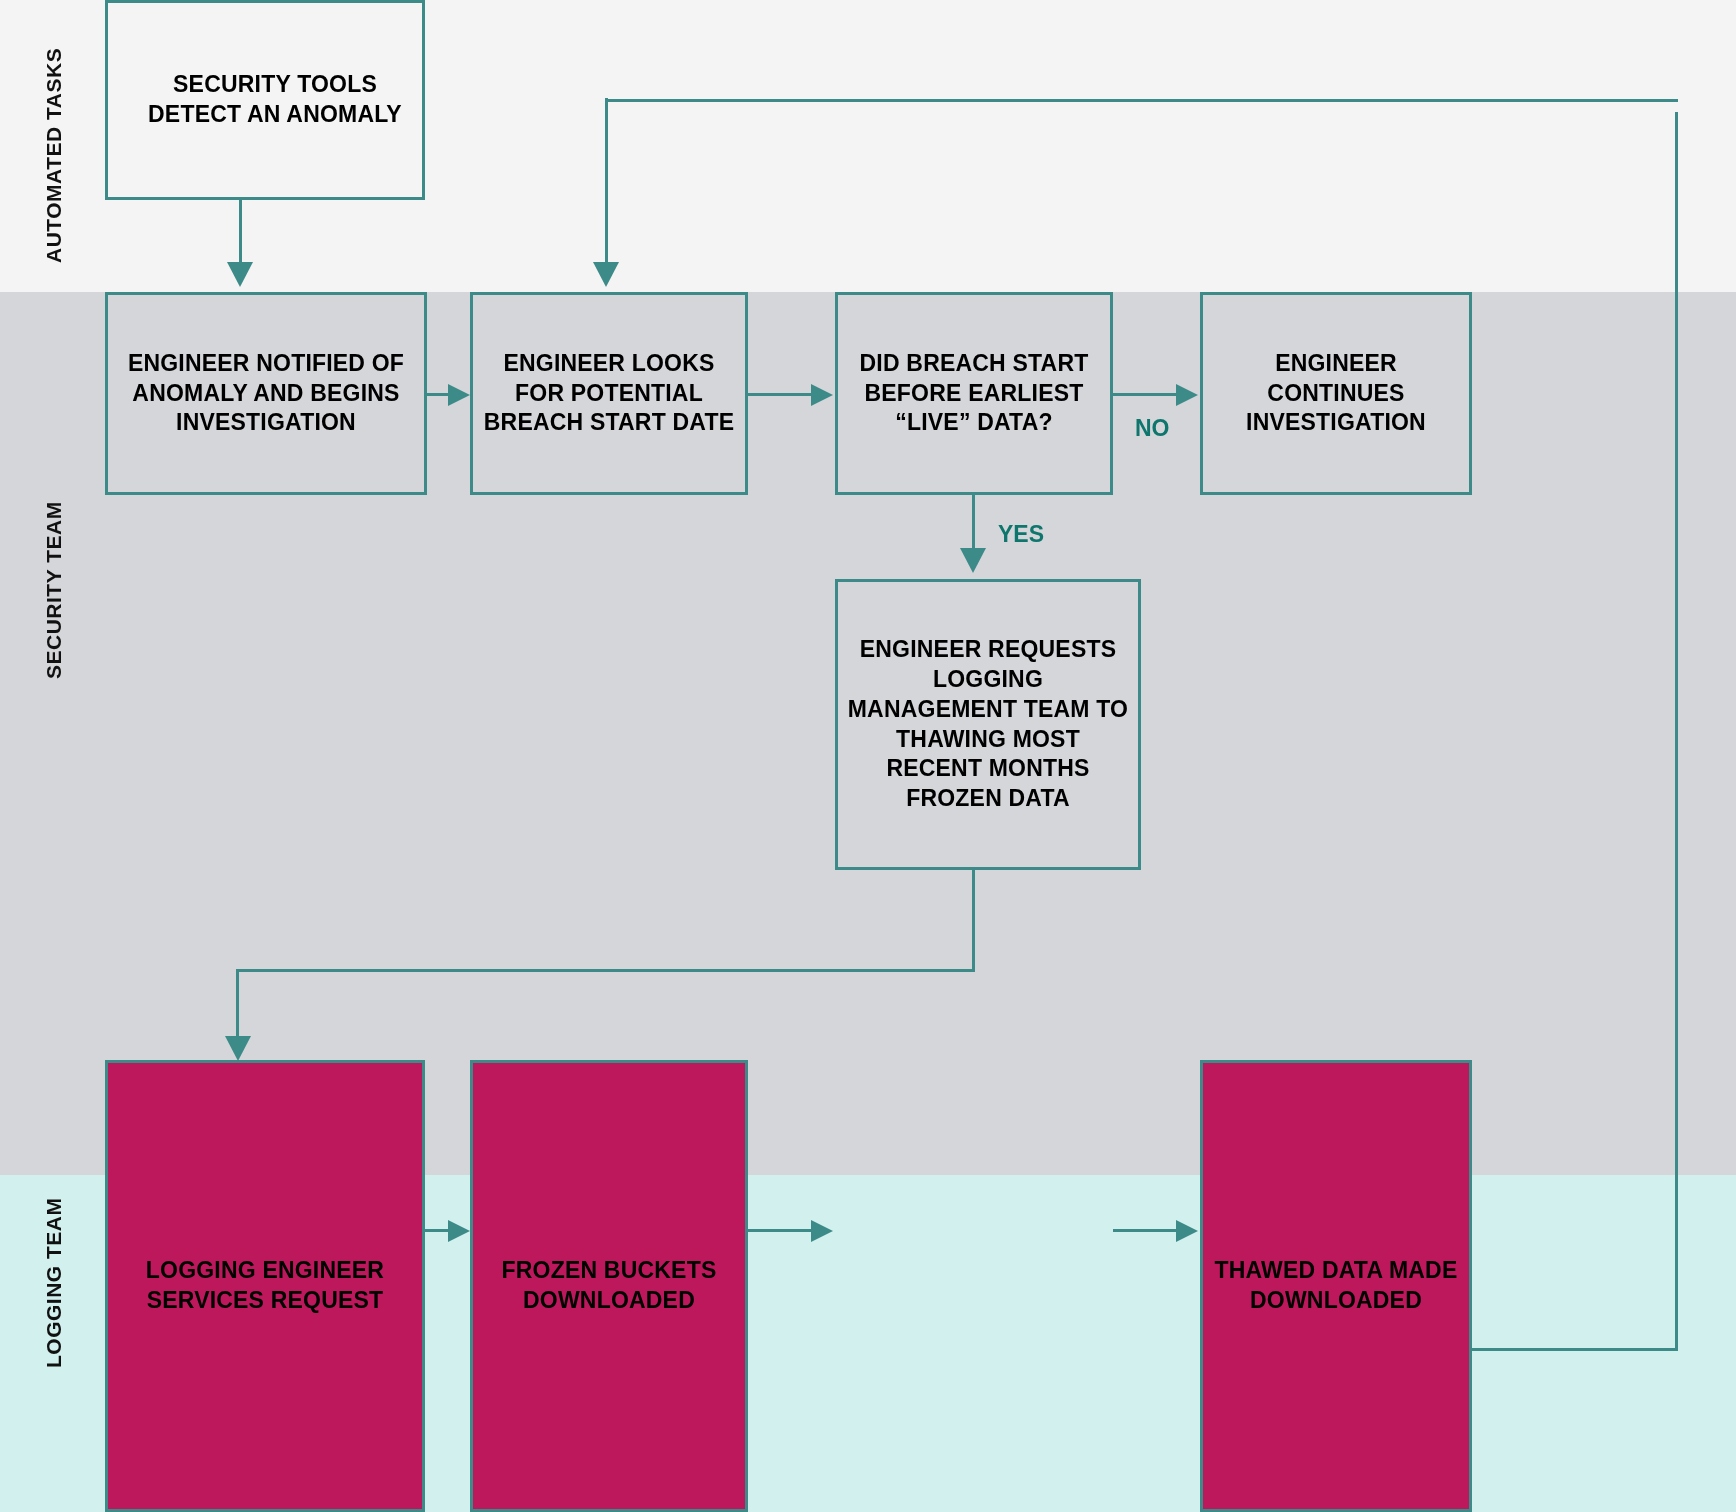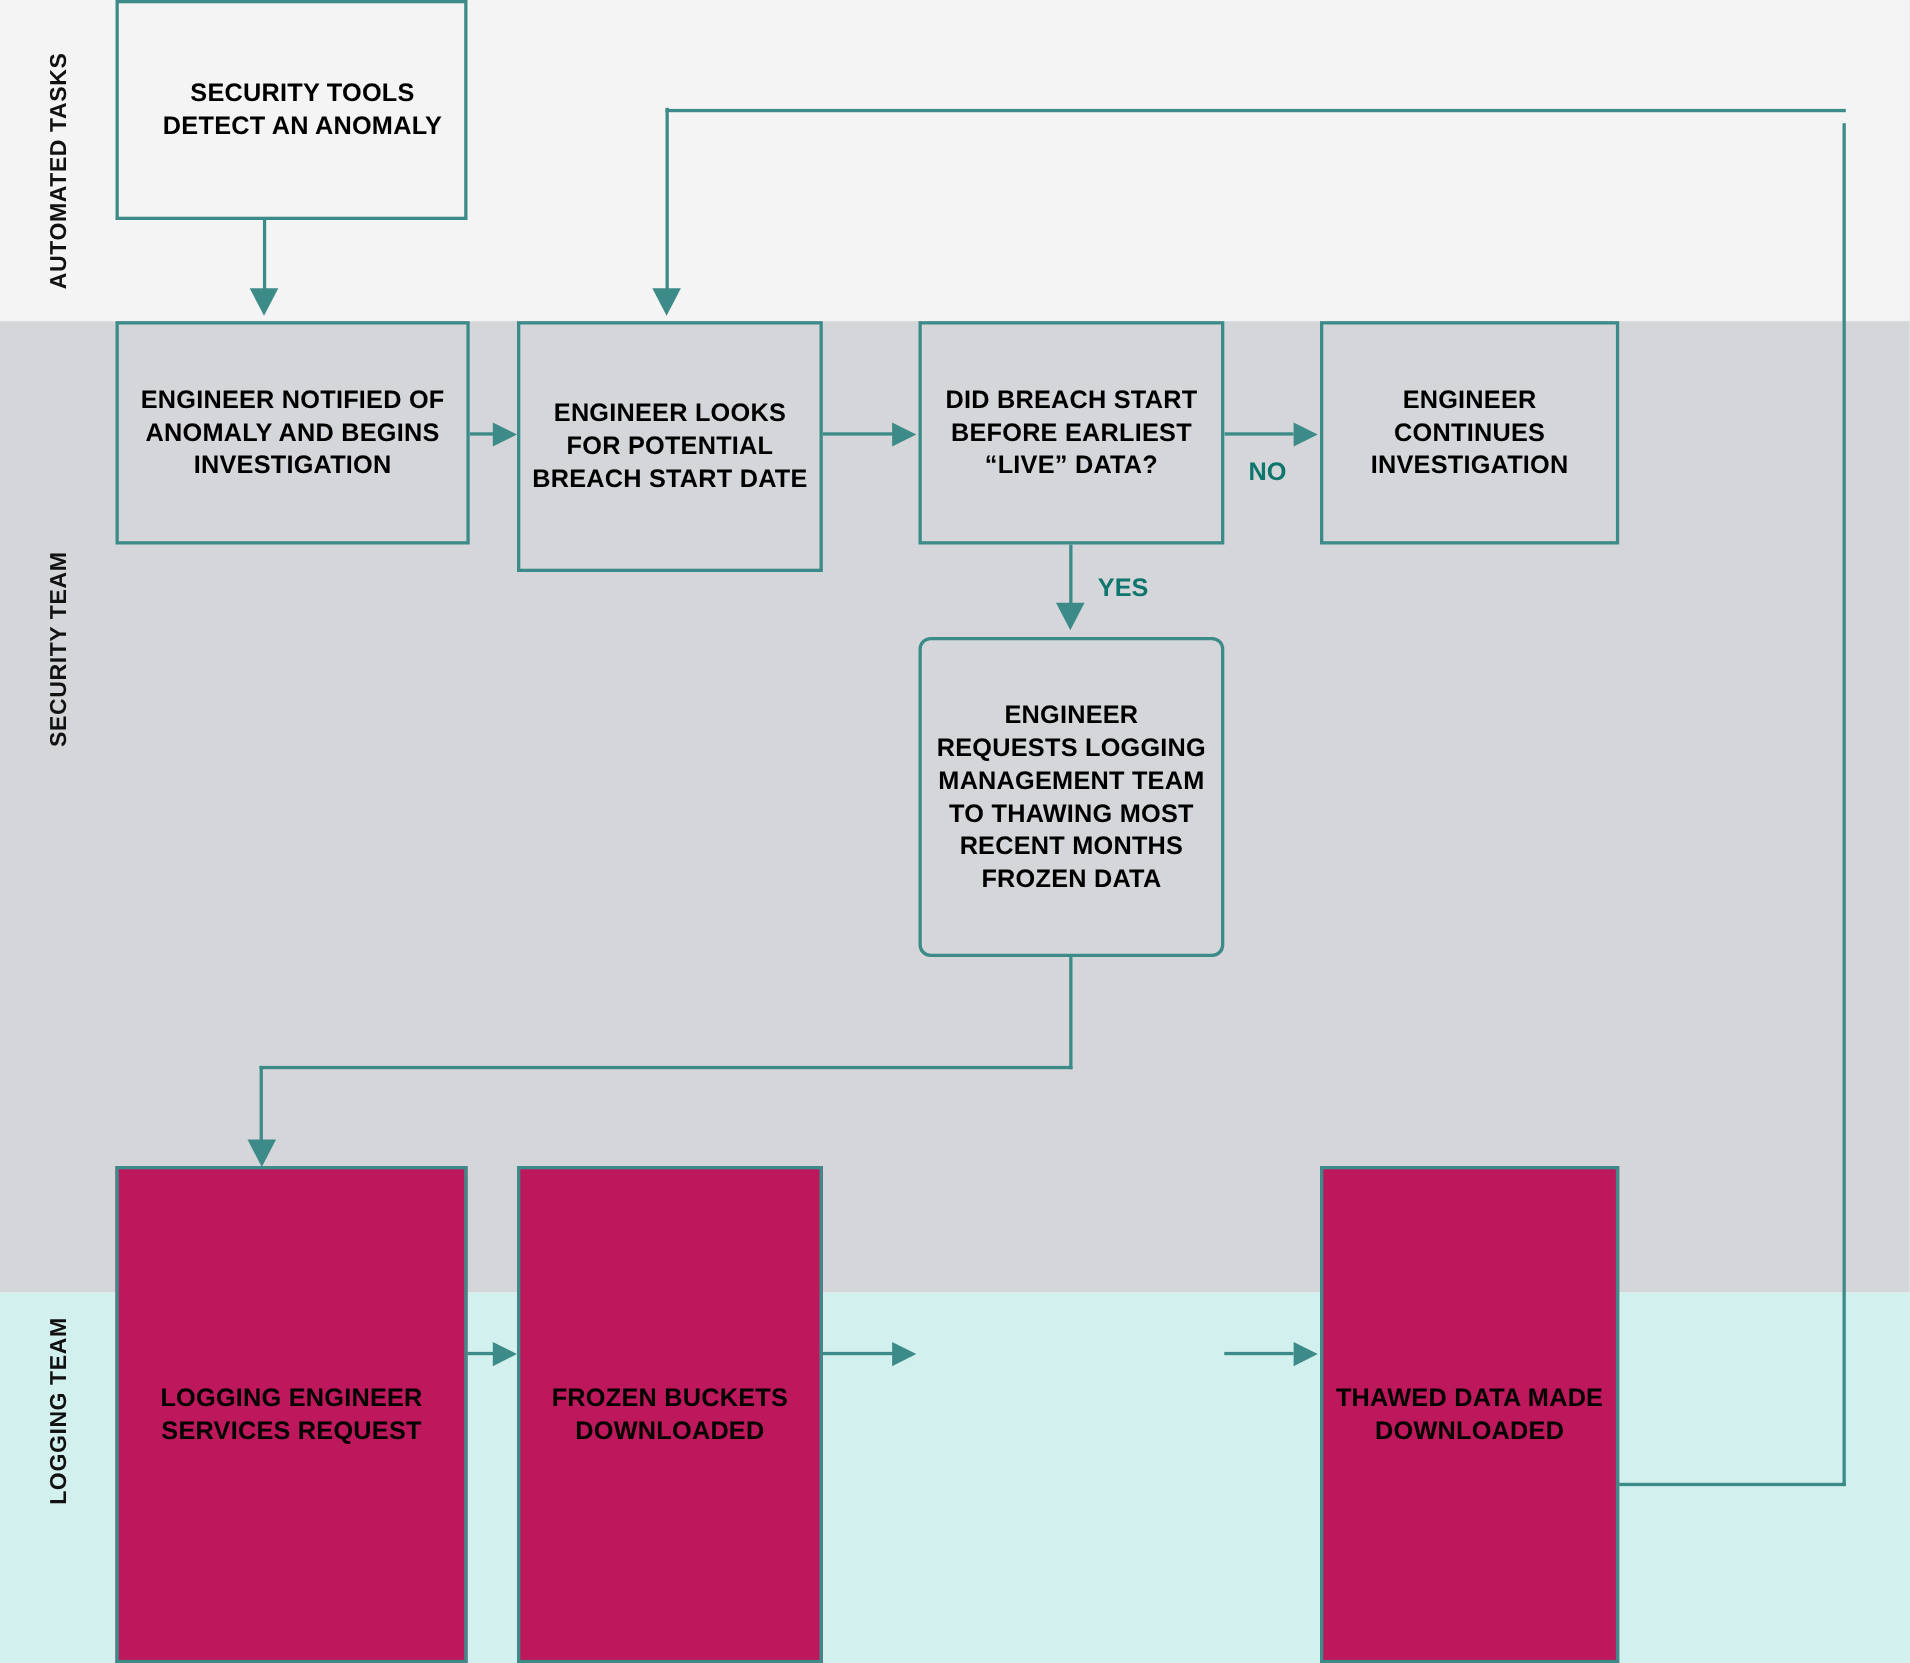--- a/index.html
+++ b/index.html
@@ -116,27 +116,27 @@
   <div class="arrow-r" style="left:1176px;top:1220px;"></div>
 
   <div class="hline" style="left:1472px;top:1348px;width:206px;"></div>
   <div class="vline" style="left:1675px;top:112px;height:1239px;"></div>
   <div class="hline" style="left:605px;top:99px;width:1073px;"></div>
 
   <div class="box automated" id="node-detect" style="left:105px;top:0px;width:320px;height:200px;">SECURITY TOOLS DETECT AN ANOMALY</div>
 
   <div class="box security" id="node-notified" style="left:105px;top:292px;width:322px;height:203px;">ENGINEER NOTIFIED OF ANOMALY AND BEGINS INVESTIGATION</div>
 
-  <div class="box security" id="node-looks" style="left:470px;top:292px;width:278px;height:228px;">ENGINEER LOOKS FOR POTENTIAL BREACH START DATE</div>
+  <div class="box security" id="node-looks" style="left:470px;top:292px;width:278px;height:203px;">ENGINEER LOOKS FOR POTENTIAL BREACH START DATE</div>
 
   <div class="box security" id="node-decision" style="left:835px;top:292px;width:278px;height:203px;">DID BREACH START BEFORE EARLIEST “LIVE” DATA?</div>
 
   <div class="box security" id="node-continues" style="left:1200px;top:292px;width:272px;height:203px;">ENGINEER CONTINUES INVESTIGATION</div>
 
-  <div class="box security" id="node-requests" style="left:835px;top:579px;width:278px;height:291px;border-radius:11px;">ENGINEER REQUESTS LOGGING MANAGEMENT TEAM TO THAWING MOST RECENT MONTHS FROZEN DATA</div>
+  <div class="box security" id="node-requests" style="left:835px;top:579px;width:306px;height:291px;">ENGINEER REQUESTS LOGGING MANAGEMENT TEAM TO THAWING MOST RECENT MONTHS FROZEN DATA</div>
 
   <div class="box logging" id="node-services" style="left:105px;top:1060px;width:320px;height:452px;">LOGGING ENGINEER SERVICES REQUEST</div>
 
   <div class="box logging" id="node-downloaded" style="left:470px;top:1060px;width:278px;height:452px;">FROZEN BUCKETS DOWNLOADED</div>
 
 
   <div class="box logging" id="node-available" style="left:1200px;top:1060px;width:272px;height:452px;">THAWED DATA MADE DOWNLOADED</div>
 
 </div>
 

